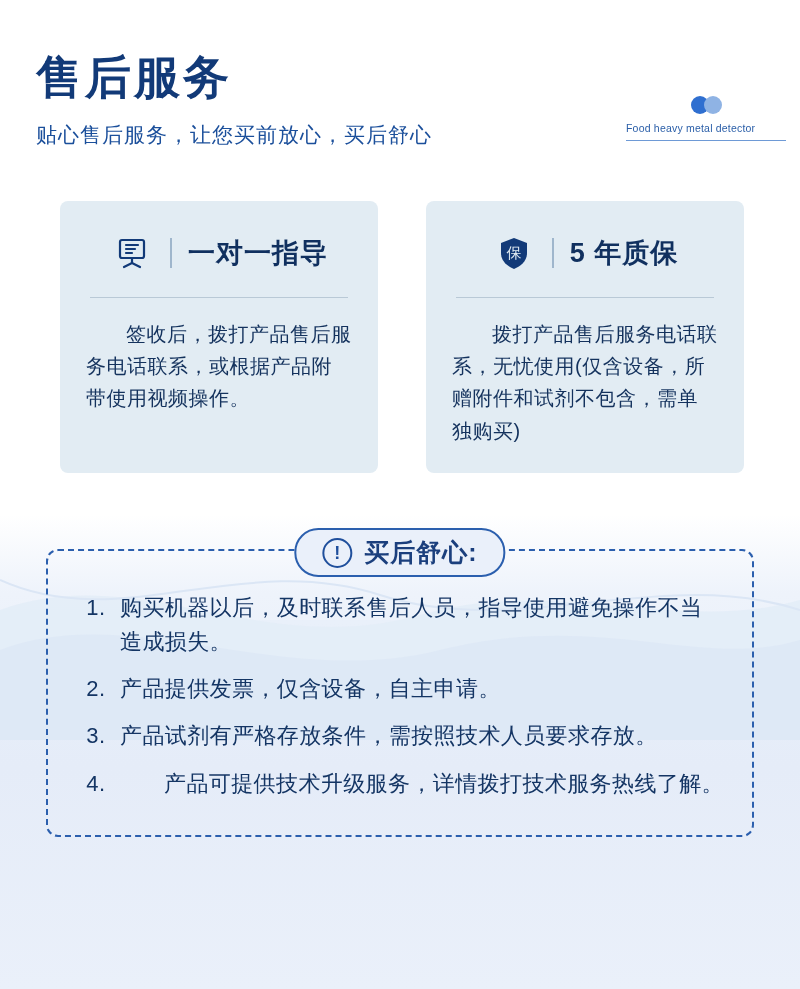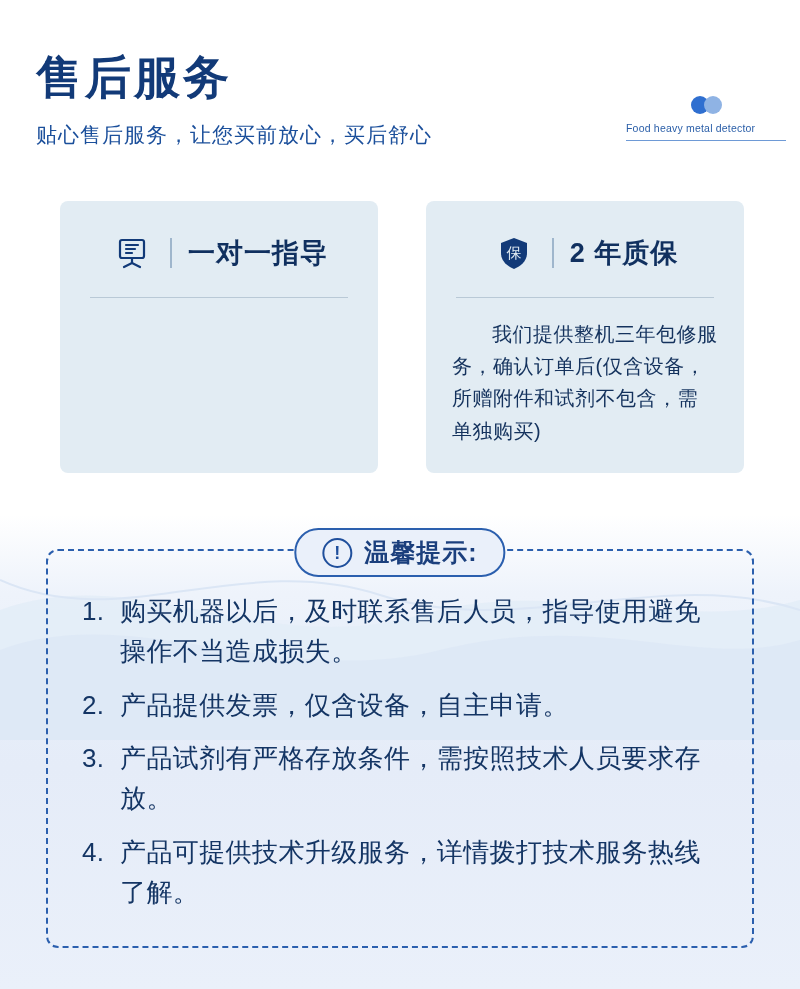--- a/index.html
+++ b/index.html
@@ -193,27 +193,27 @@
     color: #1b3f7d;
     letter-spacing: 1px;
   }
   ol.tips-list {
     margin: 0;
     padding: 0 10px 0 46px;
     list-style: decimal;
     color: #143564;
   }
   ol.tips-list li {
-    font-size: 26px;
+    font-size: 22px;
     line-height: 1.55;
     margin-bottom: 13px;
     padding-left: 8px;
     letter-spacing: 0.4px;
   }
-  ol.tips-list li:last-child { margin-bottom: 4px; }
+  ol.tips-list li:last-child { margin-bottom: 4px; text-align: right; }
 </style>
 </head>
 <body>
 
 <div class="page">
 
   <div class="bg-bottom"></div>
 
   <svg class="bg-wave top" viewBox="0 0 800 200" preserveAspectRatio="none">
     <path d="M0,70 C140,20 260,120 420,75 C560,35 680,95 800,60 L800,200 L0,200 Z" fill="#e4edf8" opacity="0.95"></path>
@@ -243,43 +243,44 @@
             <rect x="8" y="7" width="24" height="18" rx="2"></rect>
             <path d="M14 12 h12 M14 16 h9 M14 20 h6"></path>
             <path d="M20 25 v5"></path>
             <path d="M12 34 l8 -4 l8 4"></path>
           </svg>
         </span>
         <span class="card-sep"></span>
         <span class="card-title">一对一指导</span>
       </div>
       <div class="card-rule"></div>
+      <div class="card-body">签收后，拨打产品售后服务电话联系，或根据产品附带使用视频操作。</div>
     </div>
 
     <div class="card">
       <div class="card-head">
         <span class="card-icon">
           <svg width="40" height="40" viewBox="0 0 40 40">
             <path d="M20 5 L33 10 V20 C33 28 27 33 20 36 C13 33 7 28 7 20 V10 Z" fill="#123a78"></path>
             <text x="20" y="25" font-size="15" font-family="'Liberation Sans', sans-serif" fill="#e2ecf3" text-anchor="middle">保</text>
           </svg>
         </span>
         <span class="card-sep"></span>
-        <span class="card-title">2 年质保</span>
+        <span class="card-title">5 年质保</span>
       </div>
       <div class="card-rule"></div>
-      <div class="card-body">我们提供整机三年包修服务，确认订单后(仅含设备，所赠附件和试剂不包含，需单独购买)</div>
+      <div class="card-body">拨打产品售后服务电话联系，无忧使用(仅含设备，所赠附件和试剂不包含，需单独购买)</div>
     </div>
 
   </div>
 
   <div class="tips-wrap">
     <div class="tips-badge">
       <span class="tips-badge-icon">!</span>
-      <span class="tips-badge-text">温馨提示:</span>
+      <span class="tips-badge-text">买后舒心:</span>
     </div>
     <ol class="tips-list">
       <li>购买机器以后，及时联系售后人员，指导使用避免操作不当造成损失。</li>
       <li>产品提供发票，仅含设备，自主申请。</li>
       <li>产品试剂有严格存放条件，需按照技术人员要求存放。</li>
       <li>产品可提供技术升级服务，详情拨打技术服务热线了解。</li>
     </ol>
   </div>
 
 </div>

